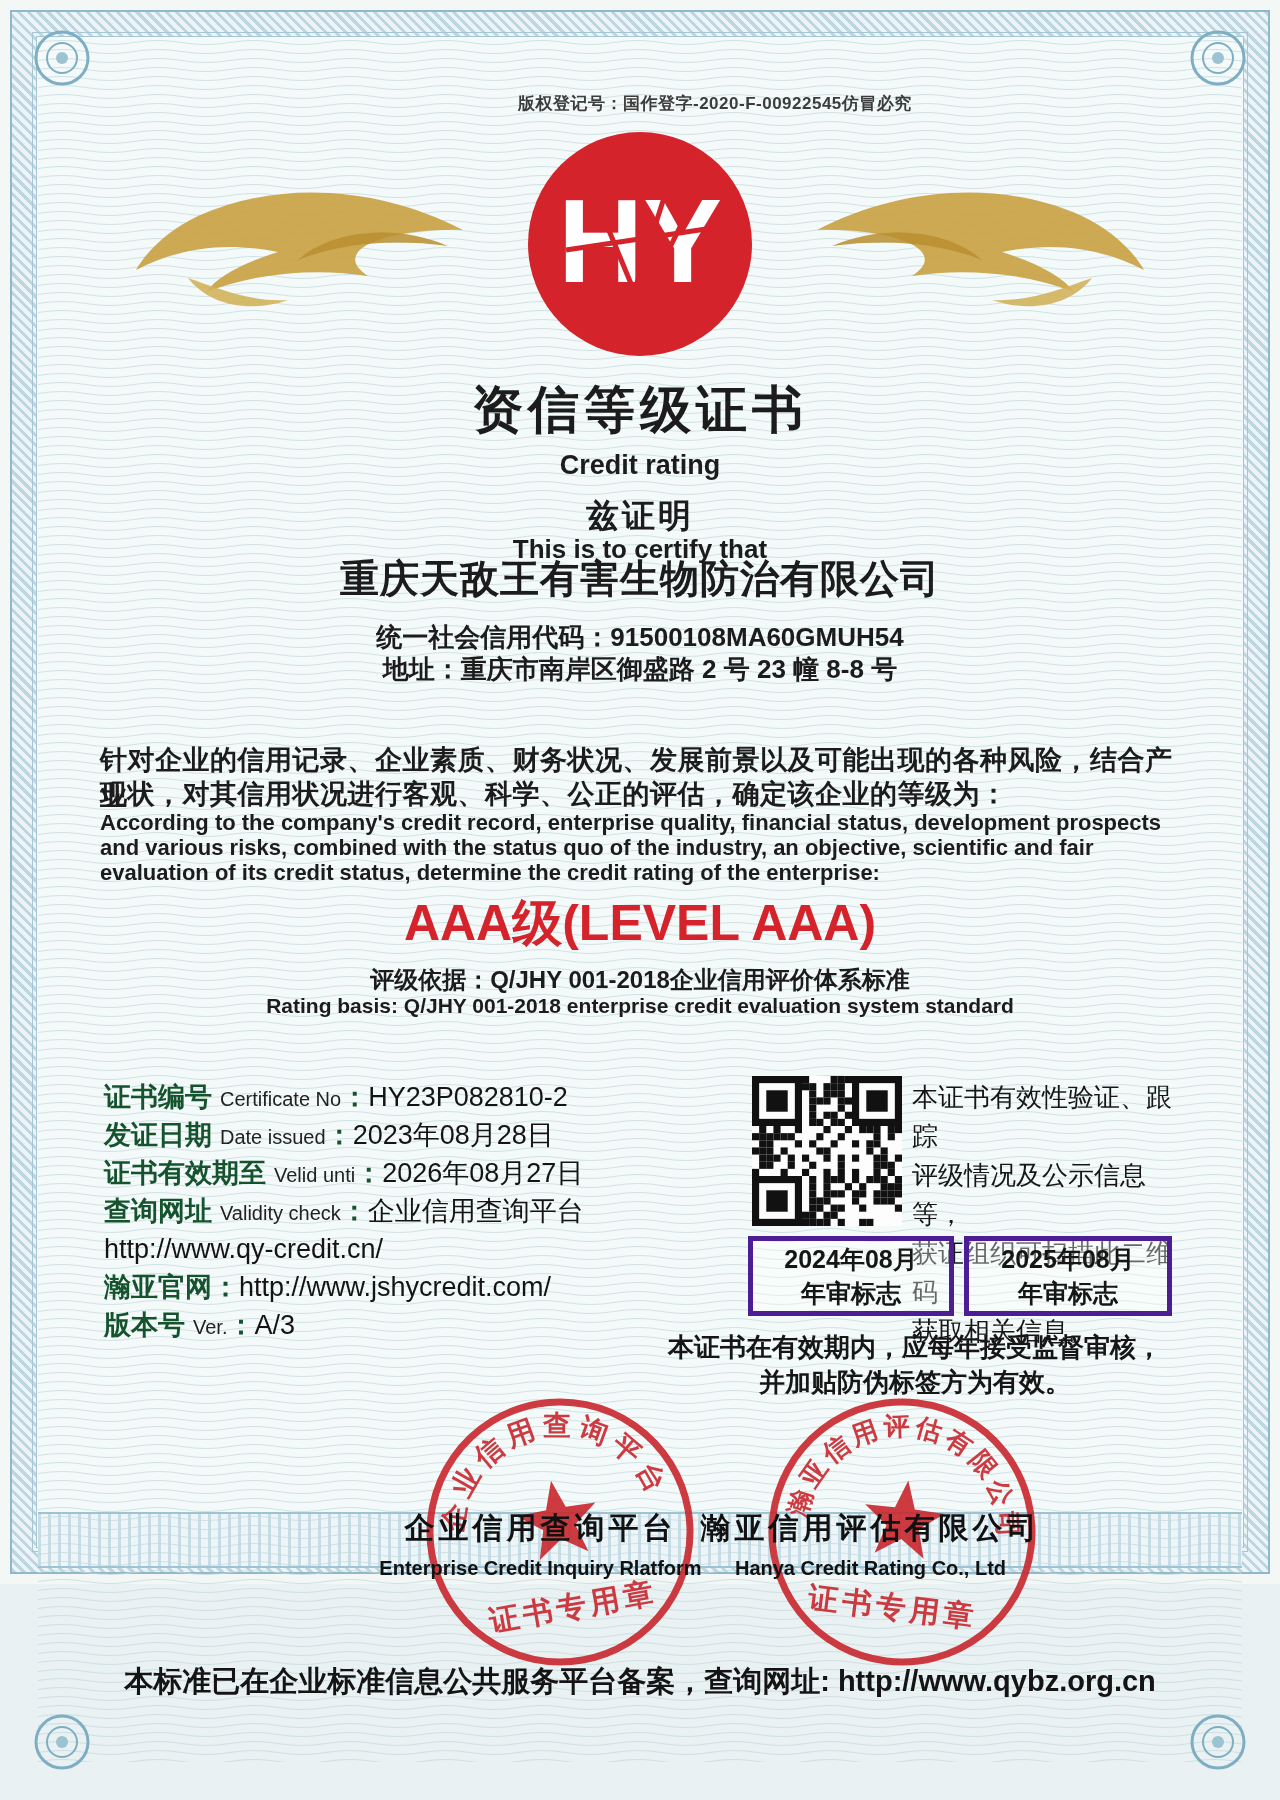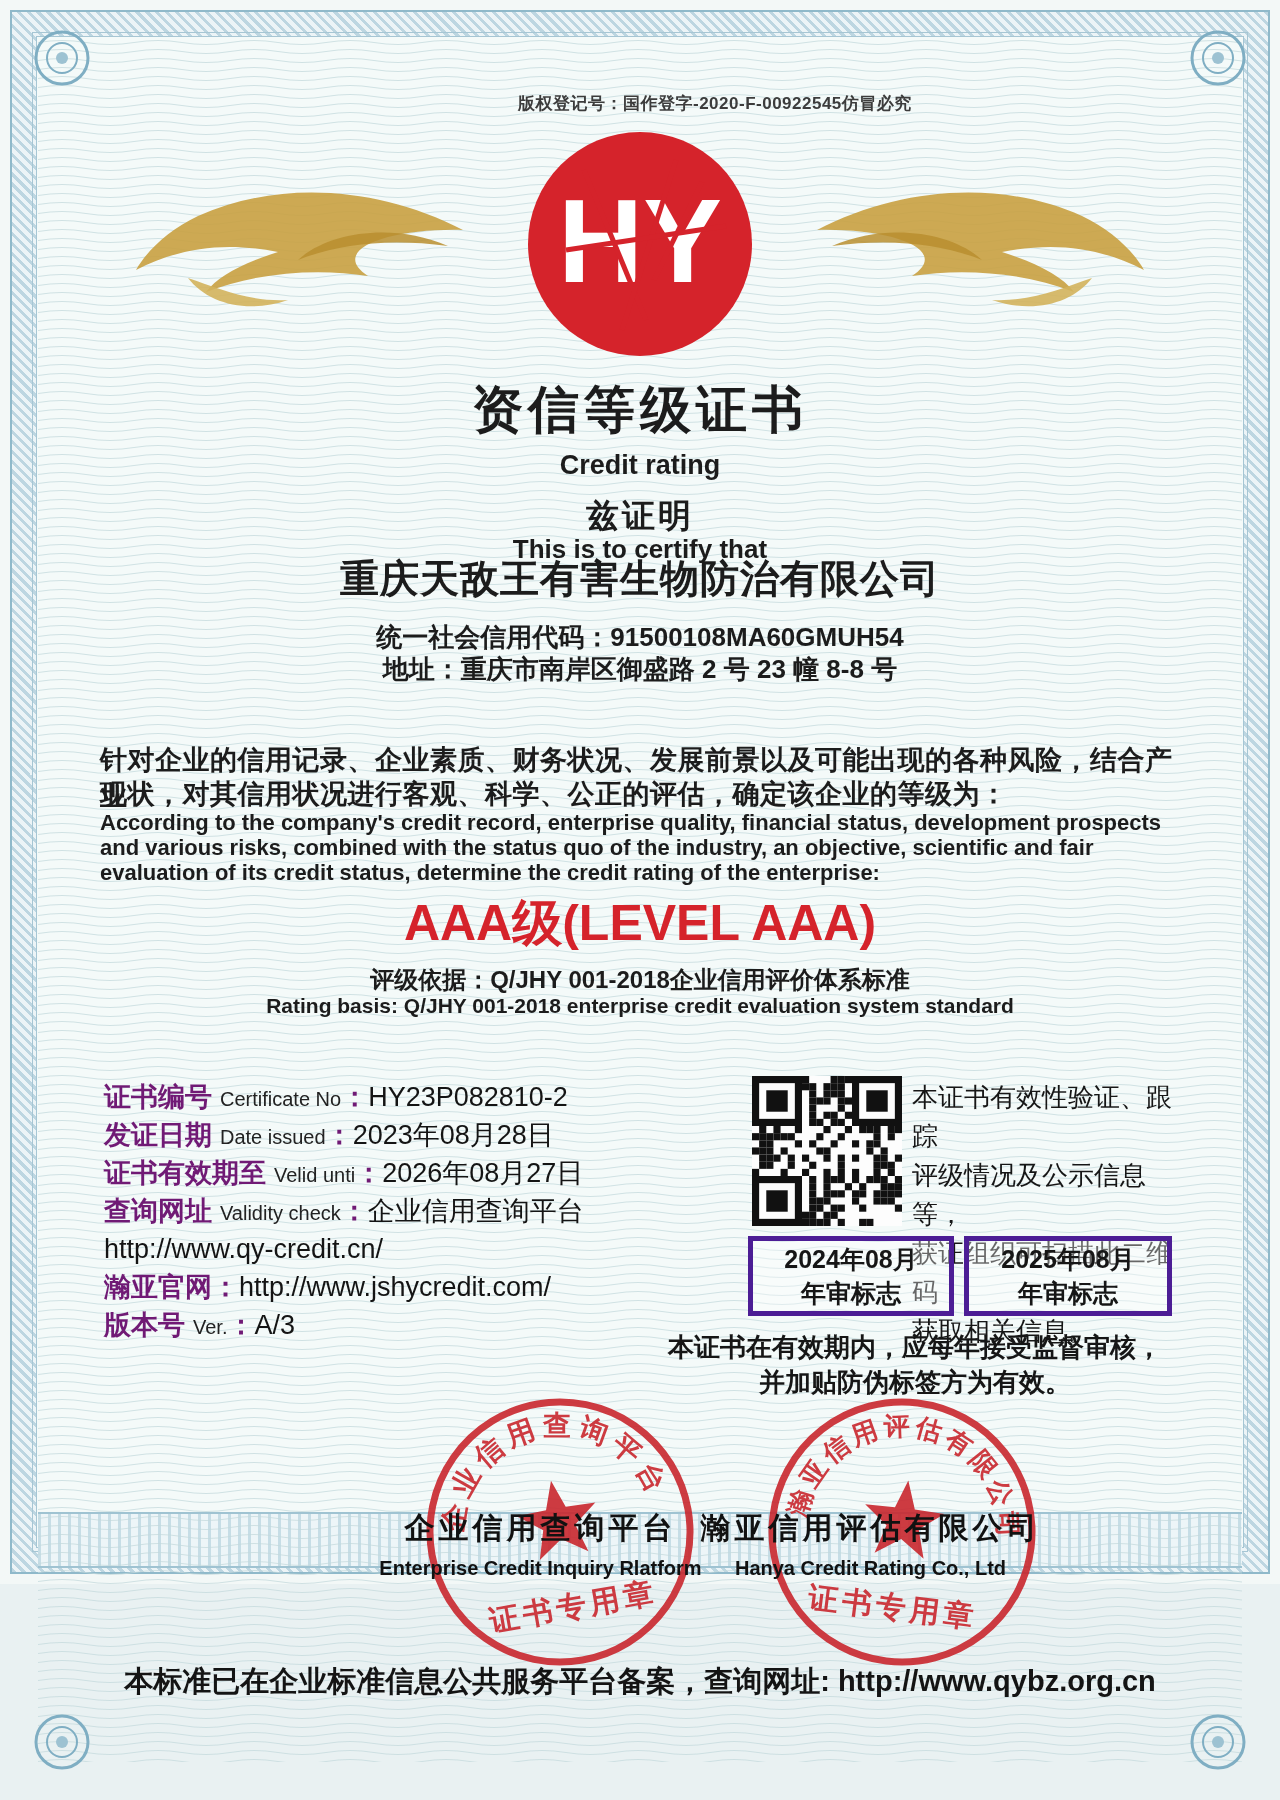--- a/index.html
+++ b/index.html
@@ -41,21 +41,21 @@
   .eval-cn1 { top:742px; left:100px; width:1080px; font-size:27px; font-weight:600; letter-spacing:.5px; }
   .eval-cn2 { top:776px; left:100px; width:1080px; font-size:27px; font-weight:600; letter-spacing:.5px; }
   .eval-en  { top:810px; left:100px; width:1085px; font-size:22px; font-weight:700; line-height:25px; }
 
   .rating { top:890px; font-size:50px; font-weight:800; color:#d5232b; letter-spacing:0; }
   .basis-cn { top:964px; font-size:24px; font-weight:600; }
   .basis-en { top:994px; font-size:21px; font-weight:600; }
 
   .details { top:1080px; left:104px; width:560px; }
   .detail-row { line-height:34px; white-space:nowrap; }
-  .detail-row .cn, .detail-row .sep { font-size:27px; font-weight:600; color:#701a75; }
+  .detail-row .cn, .detail-row .sep { font-size:27px; font-weight:600; color:#14532d; }
   .detail-row .en { font-size:20px; font-weight:500; color:#222; margin-left:8px; }
   .detail-row .en:empty { display:none; }
   .detail-row .val { font-size:27px; font-weight:500; color:#141414; }
 
   .qr-box { top:1076px; left:752px; width:150px; height:150px; background:#fdfdfd; }
   .qr-note { top:1078px; left:912px; width:280px; }
   .qr-note div { font-size:26px; font-weight:500; line-height:39px; color:#161616; }
 
   .mark-box { top:1236px; height:80px; border:5px solid #4c1d95; background:rgba(255,255,255,.35);
       display:flex; flex-direction:column; align-items:center; justify-content:center; }

